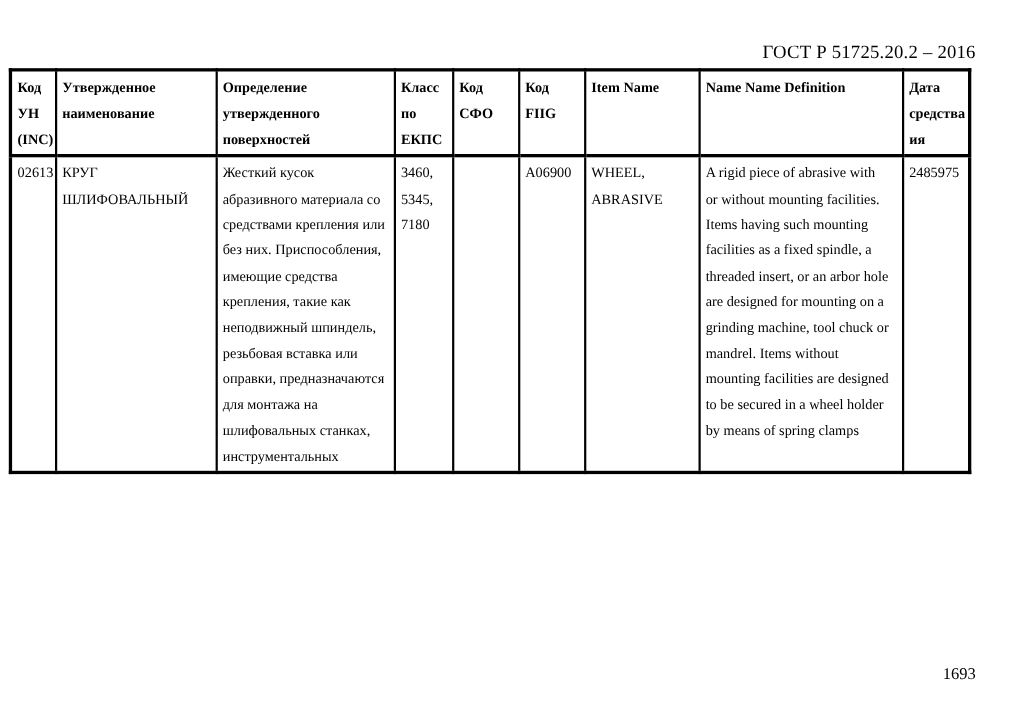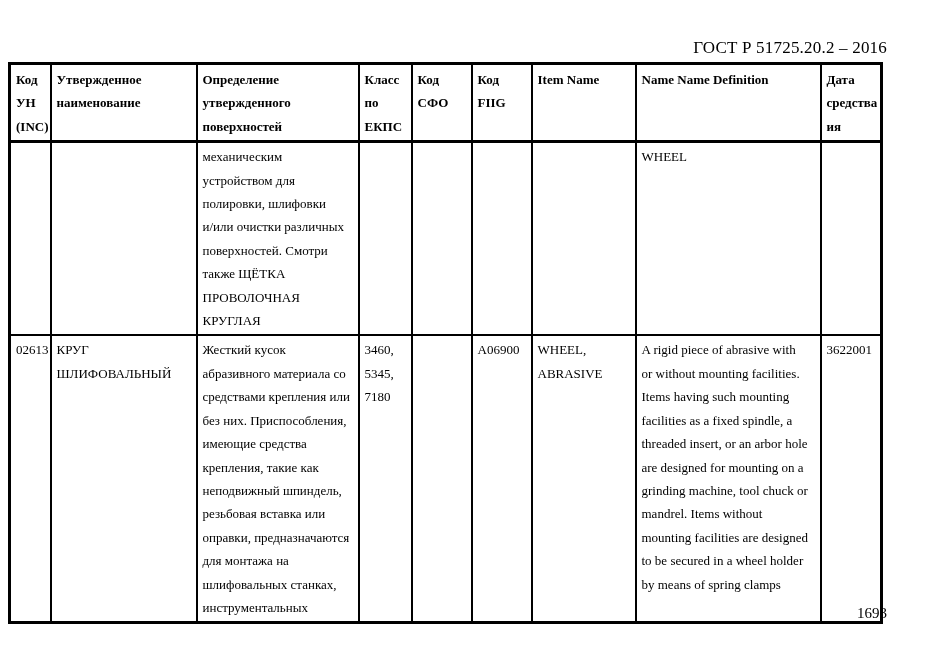--- a/index.html
+++ b/index.html
@@ -91,38 +91,20 @@
       <th>Код
 FIIG</th>
       <th>Item Name</th>
       <th>Name Name Definition</th>
       <th>Дата
 средства
 ия</th>
     </tr>
   </thead>
   <tbody>
-    <tr class="body-row-0">
-      <td></td>
-      <td></td>
-      <td>механическим
-устройством для
-полировки, шлифовки
-и/или очистки различных
-поверхностей. Смотри
-также ЩЁТКА
-ПРОВОЛОЧНАЯ
-КРУГЛАЯ</td>
-      <td></td>
-      <td></td>
-      <td></td>
-      <td></td>
-      <td>WHEEL</td>
-      <td></td>
-    </tr>
     <tr class="body-row-1">
       <td>02613</td>
       <td>КРУГ
 ШЛИФОВАЛЬНЫЙ</td>
       <td>Жесткий кусок
 абразивного материала со
 средствами крепления или
 без них. Приспособления,
 имеющие средства
 крепления, такие как
@@ -143,18 +125,18 @@
 or without mounting facilities.
 Items having such mounting
 facilities as a fixed spindle, a
 threaded insert, or an arbor hole
 are designed for mounting on a
 grinding machine, tool chuck or
 mandrel. Items without
 mounting facilities are designed
 to be secured in a wheel holder
 by means of spring clamps</td>
-      <td>3622001</td>
+      <td>2485975</td>
     </tr>
   </tbody>
 </table>
 
 <div class="page-number">1693</div>
 
 </body></html>

